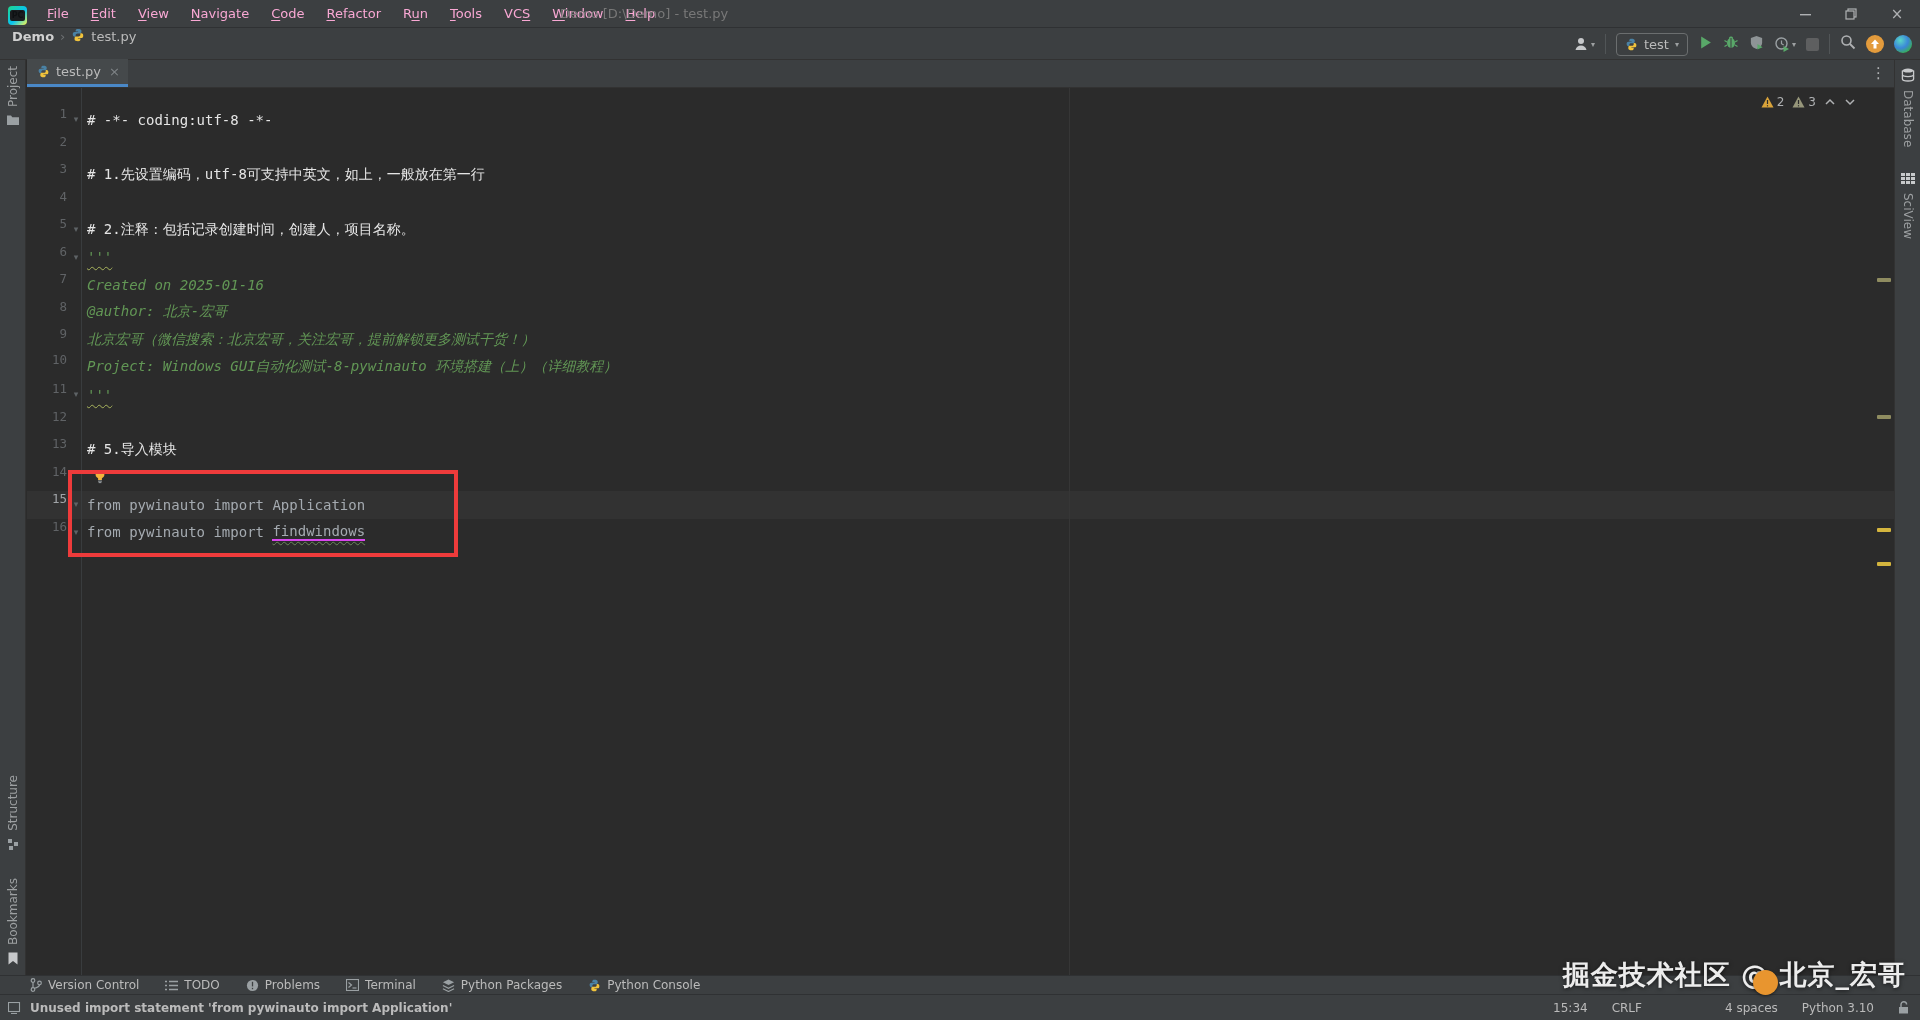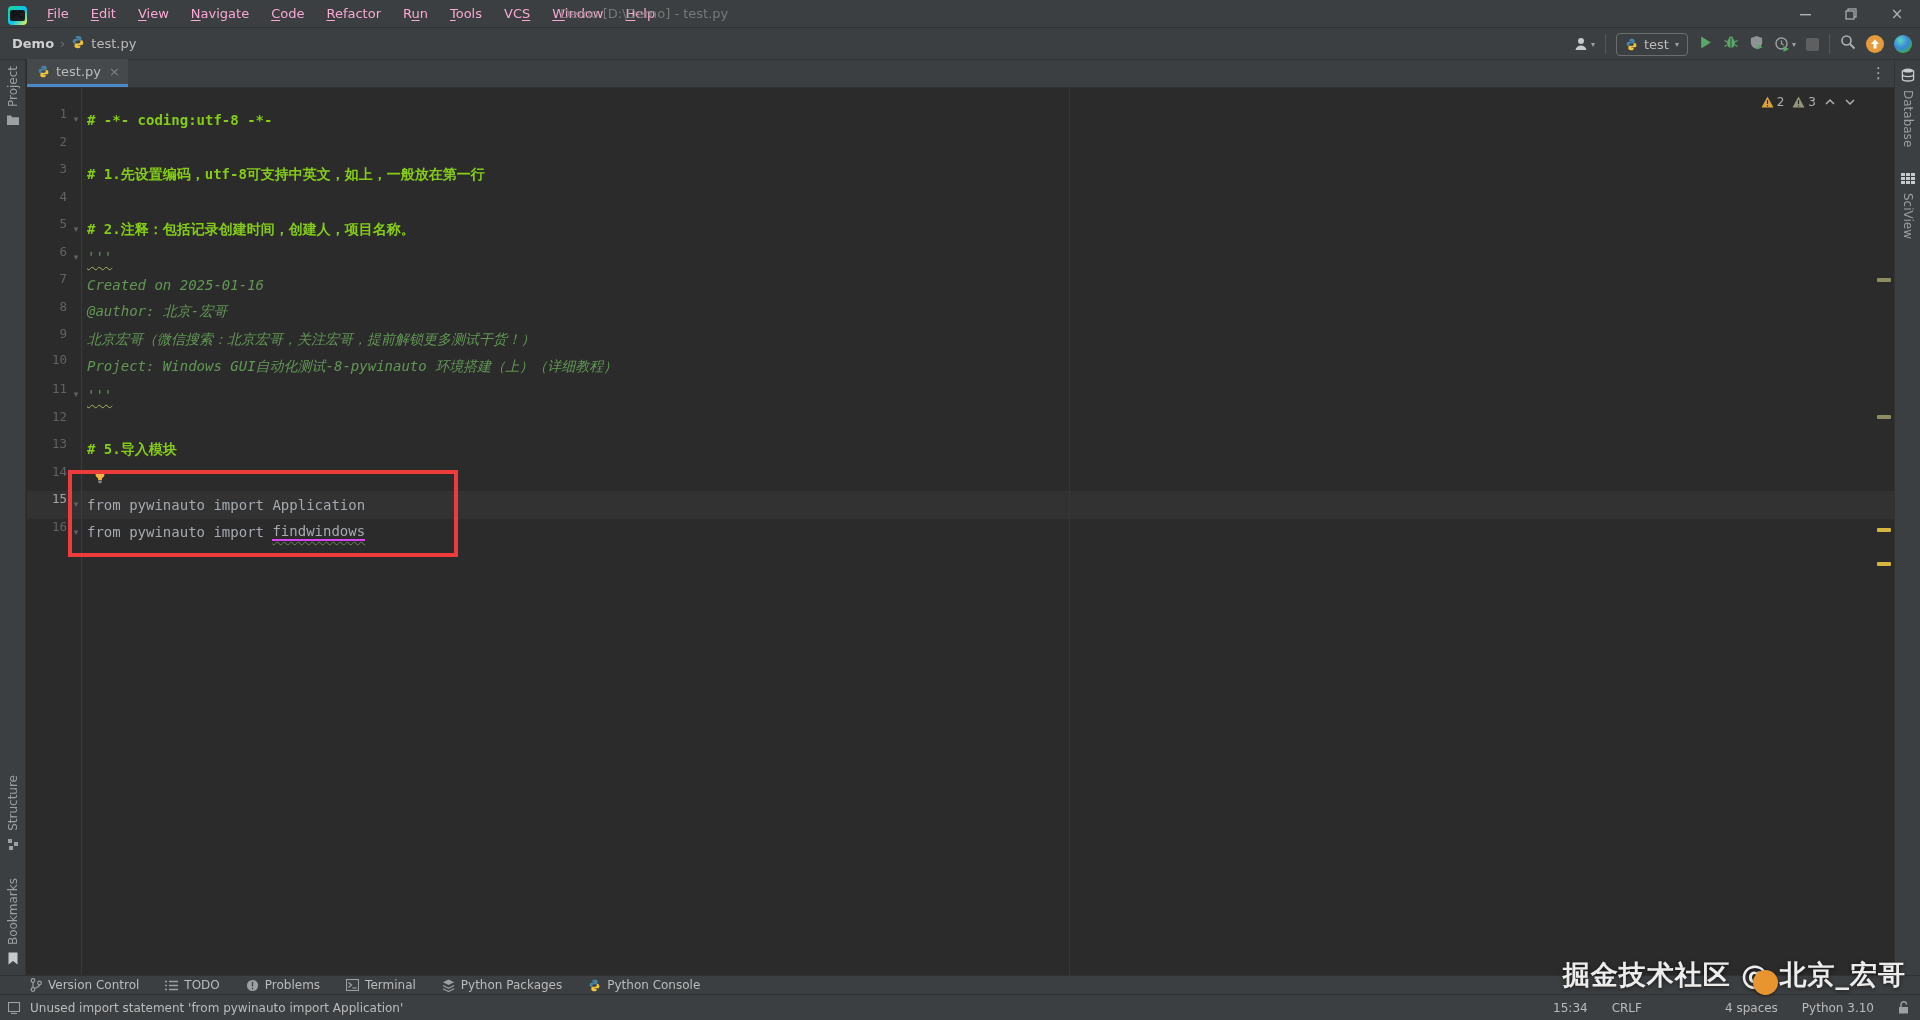--- a/index.html
+++ b/index.html
@@ -19,21 +19,21 @@
   .mi u { text-decoration:underline; text-underline-offset:2px; }
   .win-title { position:absolute; left:560px; top:0; height:28px; line-height:28px;
     font-size:13px; color:#787878; }
   .win-controls { position:absolute; right:0; top:0; height:28px; display:flex; }
   .win-btn { width:46px; height:28px; display:flex; align-items:center; justify-content:center; color:#afb1b3; }
   .win-btn svg { display:block; }
   .close-x { font-size:15px; }
 
   
   .navbar { position:absolute; left:0; top:28px; width:1920px; height:32px;
-    background:#3c3f41; border-bottom:1px solid #323232; display:flex; align-items:center; }
+    background:#3c3f41; border-bottom:1px solid #323232; display:flex; align-items:flex-start; }
   .breadcrumb { display:flex; align-items:center; gap:6px; margin-left:12px; font-size:13px; }
   .crumb-project { color:#d0d0d0; font-weight:bold; }
   .crumb-chev { color:#6e7173; font-size:13px; }
   .crumb-file { color:#bbbbbb; }
   .nav-right { position:absolute; right:8px; top:0; height:32px; display:flex; align-items:center; gap:10px; }
   .sep { width:1px; height:20px; background:#515557; }
   .tool-ic { display:flex; align-items:center; gap:2px; }
   .combo { display:flex; align-items:center; gap:6px; border:1px solid #6b6e6f; border-radius:4px;
     height:23px; padding:0 8px; font-size:13px; color:#bbbbbb; }
   .caret-dn { font-size:8px; color:#9da0a2; }
@@ -66,21 +66,21 @@
   .caret-line { position:absolute; left:0; top:403px; width:1867px; height:27.5px; background:#323232; }
   .gutter-sep { position:absolute; left:54px; top:0; width:1px; height:887px; background:#393c3e; }
   .guide { position:absolute; left:1042px; top:0; width:1px; height:887px; background:#363636; }
   .ln { position:absolute; width:40px; text-align:right; height:27.5px; line-height:27.5px;
     font:12.5px "DejaVu Sans Mono",monospace; color:#606366; left:0; }
   .ln.cur { color:#a1a5a8; }
   .fold { position:absolute; left:44px; width:10px; height:27.5px; line-height:27.5px;
     color:#5e6366; font-size:9px; text-align:center; }
   .row { position:absolute; left:60px; height:27.5px; display:flex; align-items:center;
     font:14px "DejaVu Sans Mono",monospace; white-space:pre; color:#a9b7c6; }
-  .row.comment { color:#84cc16;font-weight:bold; }
+  .row.comment { color:#e5e5e5; }
   .row.docstring { color:#629755; font-style:italic; }
   .row.unused { color:#a4aab0; }
   .sq { text-decoration:underline wavy #a8b35c 1px; text-underline-offset:4px; text-decoration-skip-ink:none; }
   .link { border-bottom:2px solid #d946ef; text-decoration:underline wavy #6a8759 1px;
     text-underline-offset:5px; text-decoration-skip-ink:none; }
   .bulb { position:absolute; left:66px; width:14px; height:15px; }
   .red-box { position:absolute; left:41px; top:382px; width:390px; height:87px;
     border:4px solid #ee3b3b; z-index:8; }
   .inspect { position:absolute; right:38px; top:2px; height:24px; display:flex; align-items:center;
     gap:8px; font-size:12px; color:#afb1b3; z-index:9; }
@@ -91,21 +91,21 @@
   #marks { position:absolute; right:0; top:0; width:20px; height:887px; }
 
   
   .toolrow { position:absolute; left:0; top:975px; width:1920px; height:19px; background:#3c3f41;
     border-top:1px solid #2f3133; display:flex; align-items:center; gap:26px; padding-left:30px; font-size:12px; }
   .tw-btn { display:flex; align-items:center; gap:6px; color:#bbbbbb; }
 
   
   .statusbar { position:absolute; left:0; top:994px; width:1920px; height:26px; background:#3c3f41;
     border-top:1px solid #2f3133; display:flex; align-items:center; font-size:12px; color:#bbbbbb; }
-  .sb-left { display:flex; align-items:center; gap:8px; margin-left:8px; }
+  .sb-left { display:flex; align-items:center; gap:8px; margin-left:8px;font-weight:bold; }
   .sb-right { position:absolute; right:10px; display:flex; align-items:center; gap:24px; }
   .dim { color:#6b6e70;margin-top:36px; }
 
   
   .watermark { position:absolute; right:14px; top:957px; z-index:50; font-size:27px; font-weight:bold;
     color:#ececec; text-shadow:0 1px 4px rgba(0,0,0,.65); letter-spacing:1px; white-space:nowrap; }
   .wm-badge { position:absolute; right:142px; top:970px; width:25px; height:25px; border-radius:50%;
     background:#e8952f; z-index:51; box-shadow:0 1px 3px rgba(0,0,0,.5); }
 </style>
 </head>

